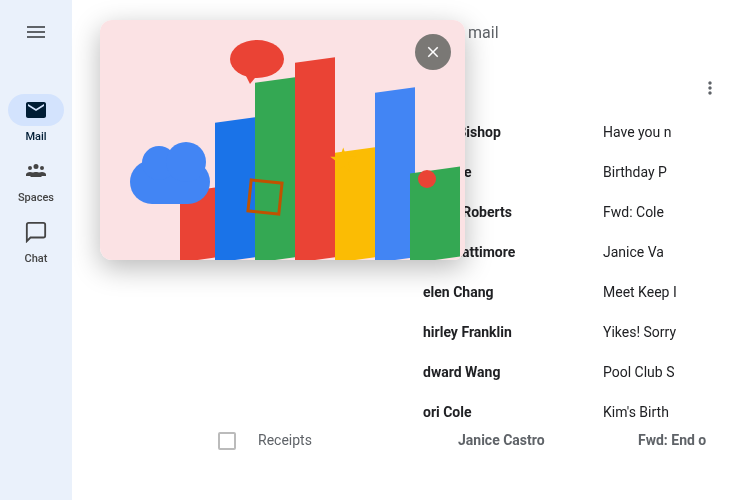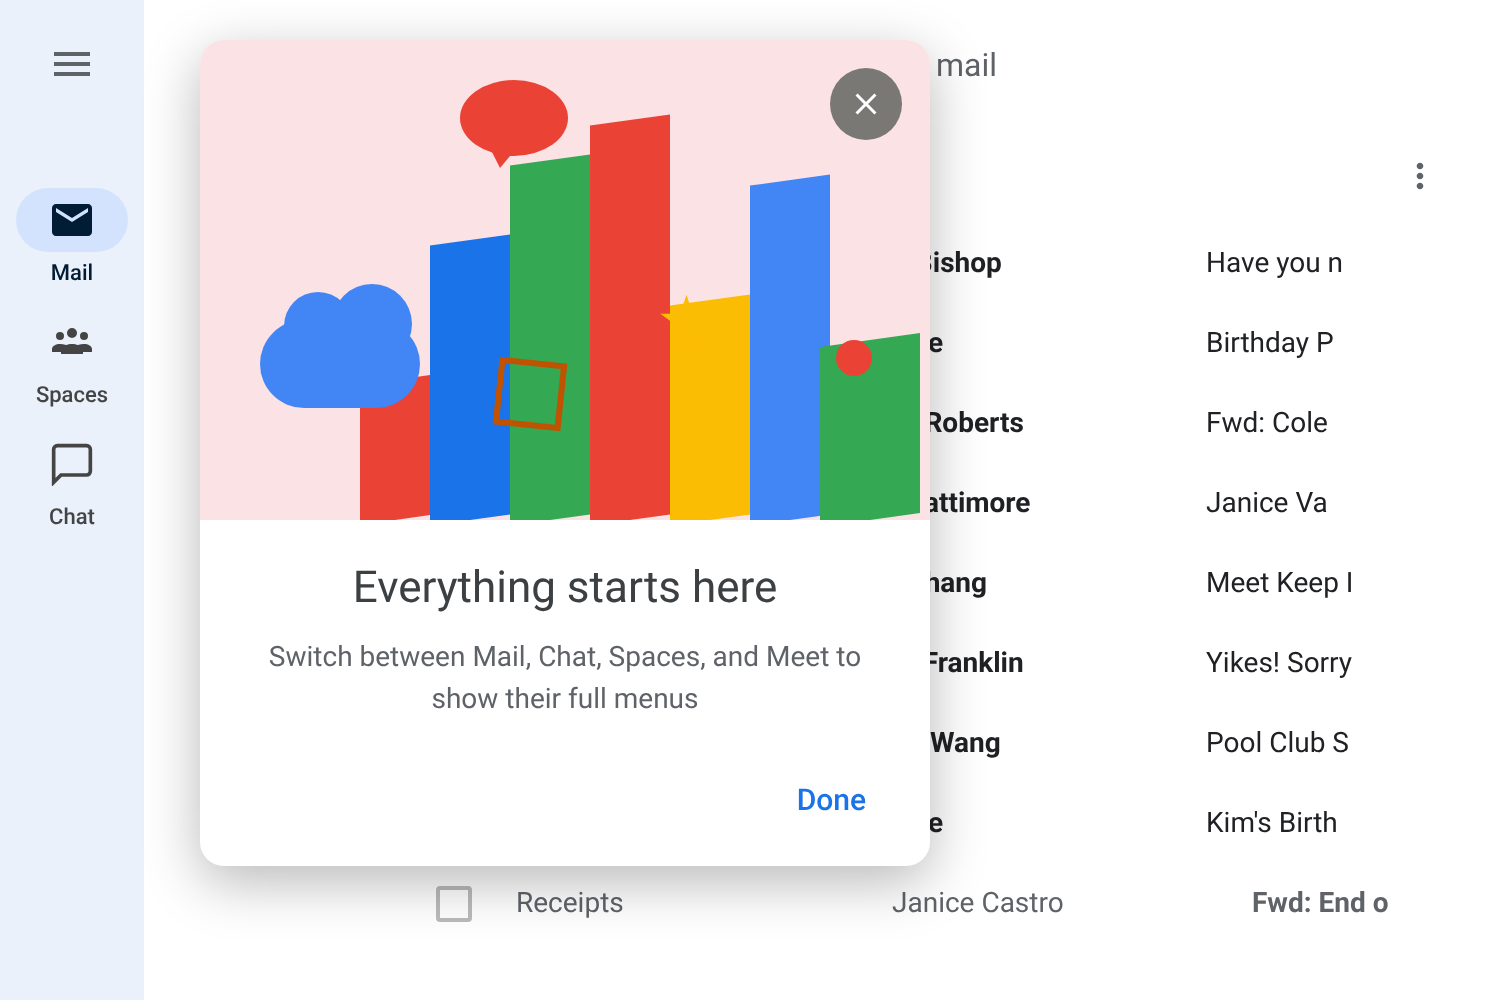--- a/index.html
+++ b/index.html
@@ -14,24 +14,24 @@
 .nav-item.active .nav-label{color:#001d35;font-weight:500}
 .main{flex:1;display:flex;flex-direction:column;background:#fff}
 .search-bar{height:64px;display:flex;align-items:center;padding:0 16px;color:#5f6368;font-size:16px}
 .search-text{margin-left:380px}
 .toolbar{height:48px;display:flex;align-items:center;justify-content:flex-end;padding:0 30px}
 .more-icon{cursor:pointer}
 .list{flex:1;overflow:hidden}
 .row{display:flex;align-items:center;height:40px;padding:0 16px;font-size:14px;color:#202124}
 .row .sender{width:180px;font-weight:700;margin-left:335px;white-space:nowrap;overflow:hidden}
 .row .subject{font-weight:400;white-space:nowrap;overflow:hidden}
-.bottom-row{display:flex;align-items:center;height:40px;padding:0 16px;font-size:14px;color:#5f6368}
+.bottom-row{display:flex;height:40px;padding:0 16px;font-size:14px;color:#5f6368}
 .bottom-row .chk{width:18px;height:18px;border:2px solid #bbb;border-radius:2px;margin-right:22px;margin-left:130px}
 .bottom-row .label{width:180px;color:#5f6368}
-.bottom-row .sender2{width:180px;font-weight:400;margin-left:8px}
+.bottom-row .sender2{width:180px;font-weight:700;margin-left:20px}
 .bottom-row .subject2{font-weight:700}
 .popover{position:absolute;left:100px;top:20px;width:365px;background:#fff;border-radius:12px;box-shadow:0 8px 28px rgba(0,0,0,0.28);overflow:hidden;z-index:10}
 .popover::before{content:"";position:absolute;left:-10px;top:160px;width:0;height:0;border-top:12px solid transparent;border-bottom:12px solid transparent;border-right:12px solid #fff;filter:drop-shadow(-2px 0 2px rgba(0,0,0,0.1))}
 .pop-art{height:240px;background:#fbe2e4;position:relative;overflow:hidden}
 .close-btn{position:absolute;right:14px;top:14px;width:36px;height:36px;border-radius:50%;background:#7a7875;display:flex;align-items:center;justify-content:center;cursor:pointer;z-index:5}
 .pop-body{padding:22px 24px 14px;text-align:center}
 .pop-title{font-size:22px;color:#3c4043;font-weight:400;margin-bottom:12px}
 .pop-desc{font-size:14px;color:#5f6368;line-height:1.5;padding:0 10px}
 .pop-footer{display:flex;justify-content:flex-end;padding:8px 20px 16px}
 .done-btn{color:#1a73e8;font-weight:500;font-size:15px;cursor:pointer;padding:8px 12px}
@@ -154,20 +154,13 @@
     <div class="shape s3"></div>
     <div class="shape s4"></div>
     <div class="shape s5"></div>
     <div class="shape s6"></div>
     <div class="shape bubble"></div>
     <div class="shape cloud"></div>
     <div class="shape star">★</div>
     <div class="shape ball"></div>
     <div class="shape cube"></div>
   </div>
-  <div class="pop-body">
-    <div class="pop-title">Everything starts here</div>
-    <div class="pop-desc">Switch between Mail, Chat, Spaces, and Meet to show their full menus</div>
-  </div>
-  <div class="pop-footer">
-    <span class="done-btn">Done</span>
-  </div>
 </div>
 
 </body></html>

